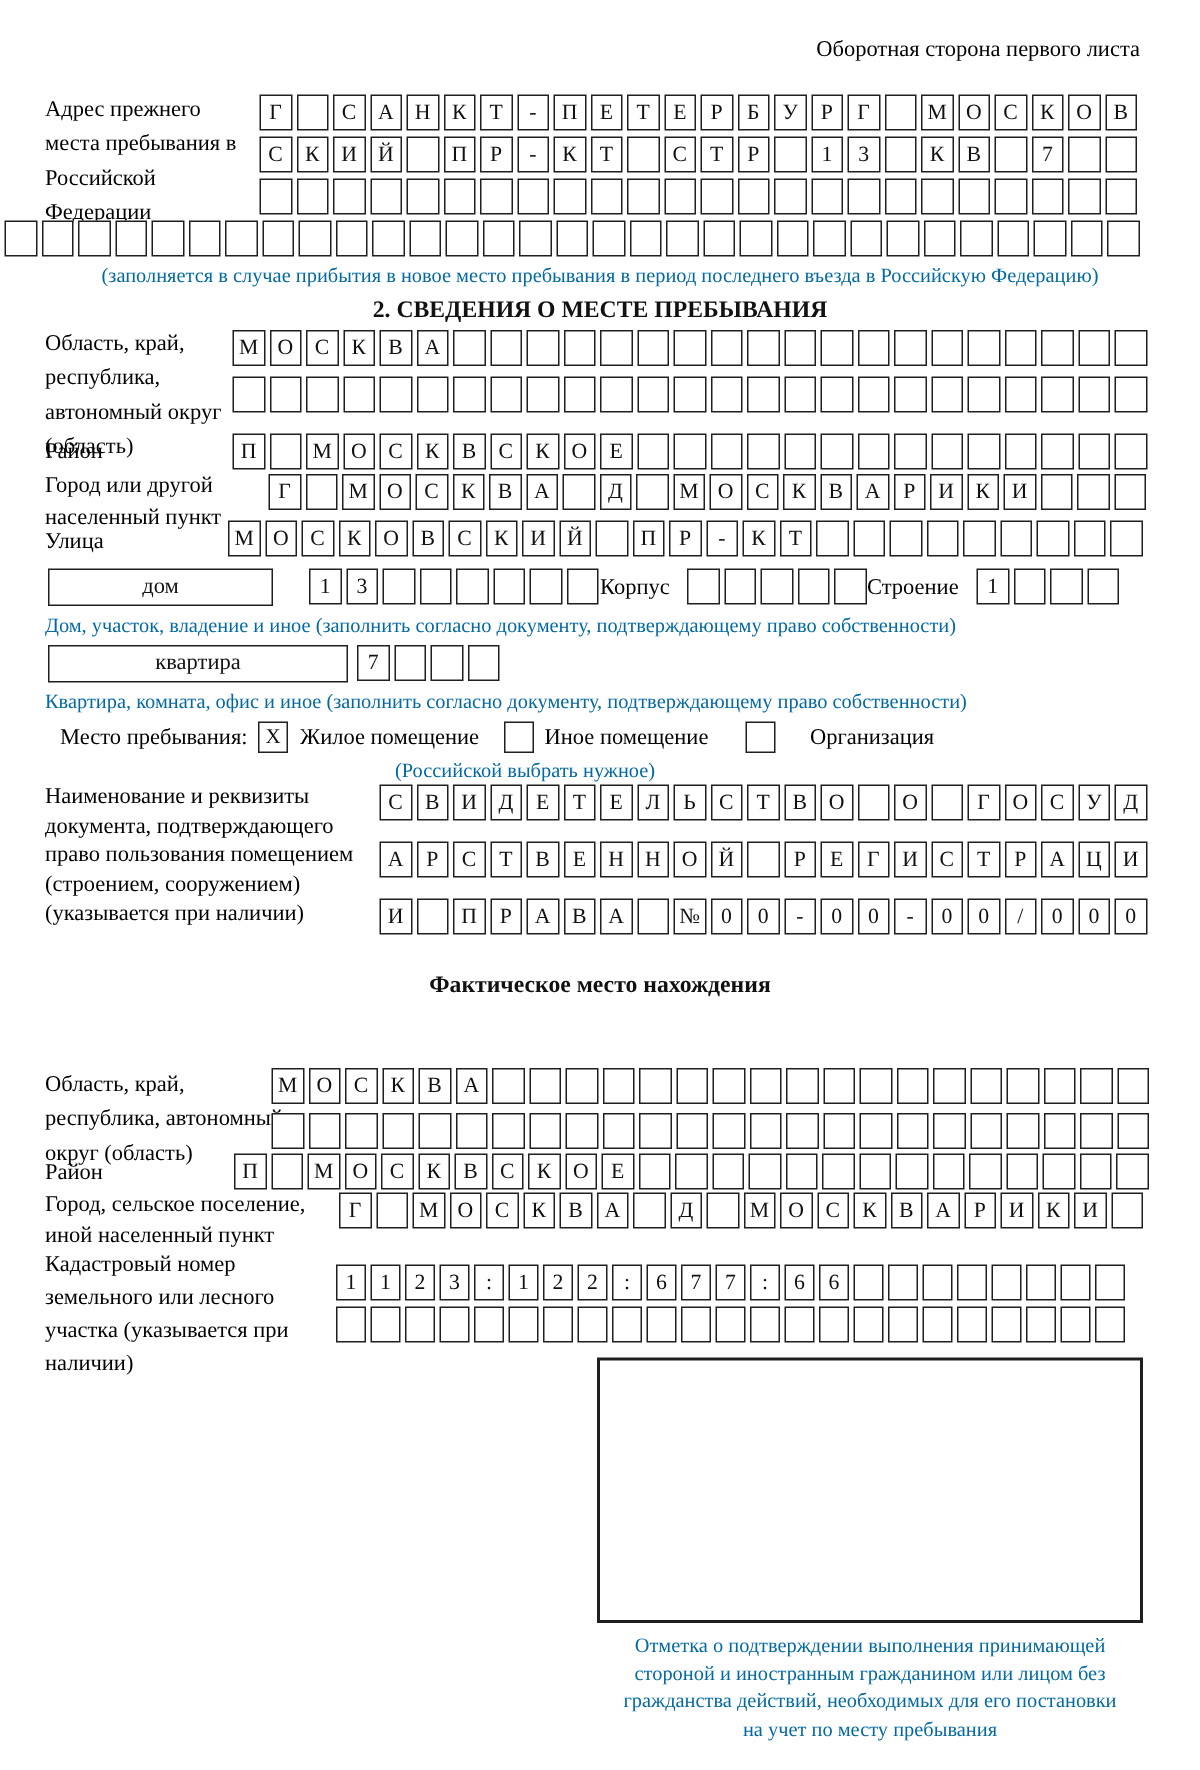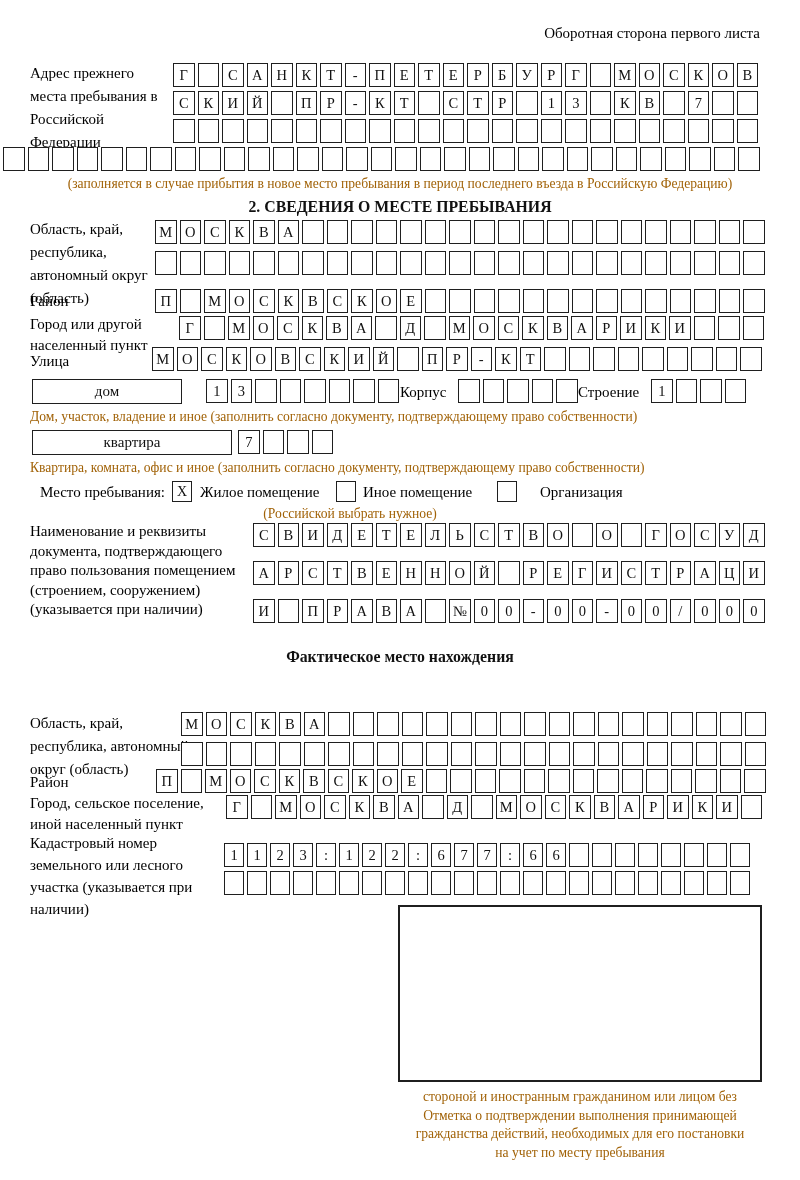--- a/index.html
+++ b/index.html
@@ -3,21 +3,21 @@
 <meta charset="utf-8">
 <style>
   html,body{margin:0;padding:0;background:#fff;}
   #page{
     position:relative;width:800px;height:1180px;background:#fff;
     font-family:"Liberation Serif","DejaVu Serif",serif;color:#111;
     overflow:hidden;
   }
   .abs{position:absolute;}
   .lbl{font-size:15px;line-height:23px;color:#000000;}
-  .cap{font-size:13.6px;color:#a16207;}
+  .cap{font-size:13.6px;color:#0369a1;}
   .ttl{font-weight:bold;font-size:15.8px;text-align:center;width:100%;}
   .ctr{text-align:center;width:100%;}
   .grid{position:absolute;display:flex;gap:3px;}
   .cell{
     box-sizing:border-box;width:21.5px;height:24px;border:1.6px solid #1f1f1f;
     display:flex;align-items:center;justify-content:center;
     font-size:14.5px;line-height:1;background:#fff;flex:0 0 auto;
   }
   .grid.sm .cell{width:20px;}
   .rect{
@@ -575,19 +575,19 @@
       <span class="cell"></span>
       <span class="cell"></span>
       <span class="cell"></span>
       <span class="cell"></span>
       <span class="cell"></span>
       <span class="cell"></span>
     </div>
 
   <div class="stamp abs" style="left:398px;top:905px;width:364px;height:177px;"></div>
   <div class="abs cap" style="left:390px;top:1088px;width:380px;text-align:center;line-height:18.5px;">
+    <span class="line">Отметка о подтверждении выполнения принимающей</span>
     <span class="line">стороной и иностранным гражданином или лицом без</span>
-    <span class="line">Отметка о подтверждении выполнения принимающей</span>
     <span class="line">гражданства действий, необходимых для его постановки</span>
     <span class="line">на учет по месту пребывания</span>
   </div>
 
 </div>
 
 </body></html>

